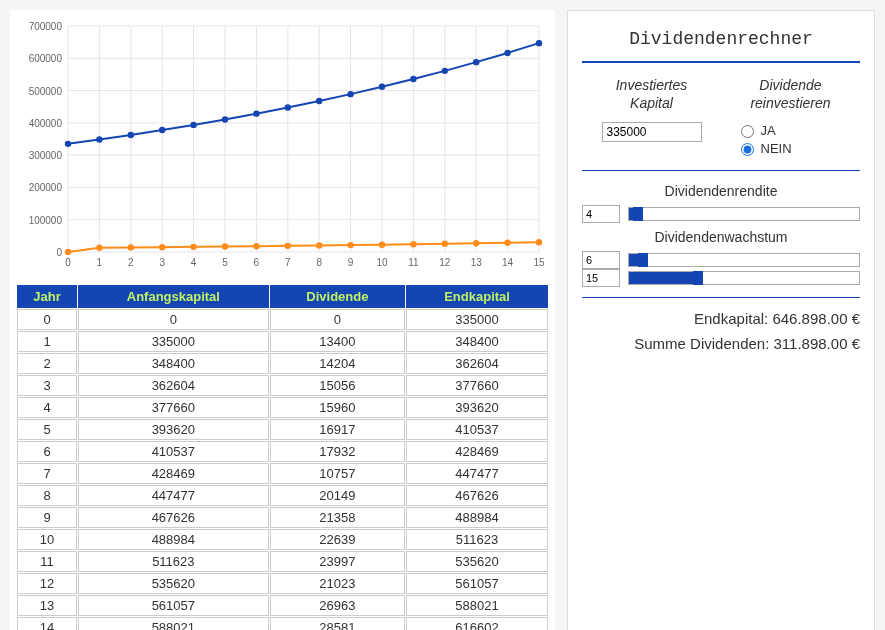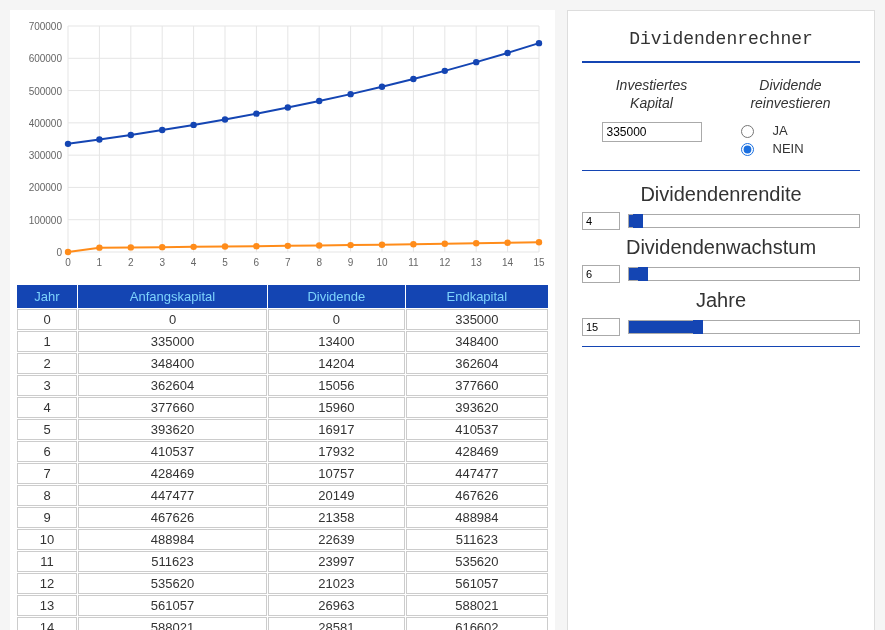--- a/index.html
+++ b/index.html
@@ -36,22 +36,22 @@
   
   table {
     width: 100%;
     border-collapse: separate;
     border-spacing: 1px;
     margin-top: 8px;
     font-size: 13px;
   }
   thead th {
     background: #1445b3;
-    color: #7dd3fc;
-    font-weight: normal;
+    color: #bef264;
+    font-weight: bold;
     padding: 3px 6px;
     text-align: center;
     border: 1px solid #1445b3;
   }
   tbody td {
     background: #fff;
     border: 1px solid #ccc;
     padding: 2px 6px;
     text-align: center;
   }
@@ -87,28 +87,28 @@
   }
   .capital-input {
     width: 100px;
     font-size: 12px;
     padding: 2px 4px;
     border: 1px solid #aaa;
   }
   .radio-group label {
     display: flex;
     align-items: center;
-    gap: 16px;
+    gap: 4px;
     font-size: 13px;
     margin-bottom: 2px;
   }
   .radio-group input { accent-color: #1a6fe0; }
   .slider-label {
     text-align: center;
-    font-size: 20px;
+    font-size: 14px;
     margin: 6px 0;
   }
   .slider-row {
     display: flex;
     align-items: center;
     gap: 8px;
   }
   .slider-value {
     width: 38px;
     font-size: 11px;
@@ -376,25 +376,34 @@
 
     <div class="slider-label">Dividendenwachstum</div>
     <div class="slider-row">
       <input class="slider-value" value="6" style="">
       <div class="slider">
         <div class="slider-fill" id="growth-fill" style="width: 6%;"></div>
         <div class="slider-thumb" id="growth-thumb" style="left: 6%;"></div>
       </div>
     </div>
 
-    <div class="slider-label">Jahre</div>
     <div class="slider-row">
       <input class="slider-value" value="15" style="">
       <div class="slider">
         <div class="slider-fill" id="years-fill" style="width: 30%;"></div>
         <div class="slider-thumb" id="years-thumb" style="left: 30%;"></div>
       </div>
     </div>
 
     <hr class="hr-thin">
 
+    <div class="results">
+      <div>
+        <span>Endkapital:</span>
+        <span>646.898.00 €</span>
+      </div>
+      <div>
+        <span>Summe Dividenden:</span>
+        <span>311.898.00 €</span>
+      </div>
+    </div>
   </div>
 </div>
 
 </body></html>

